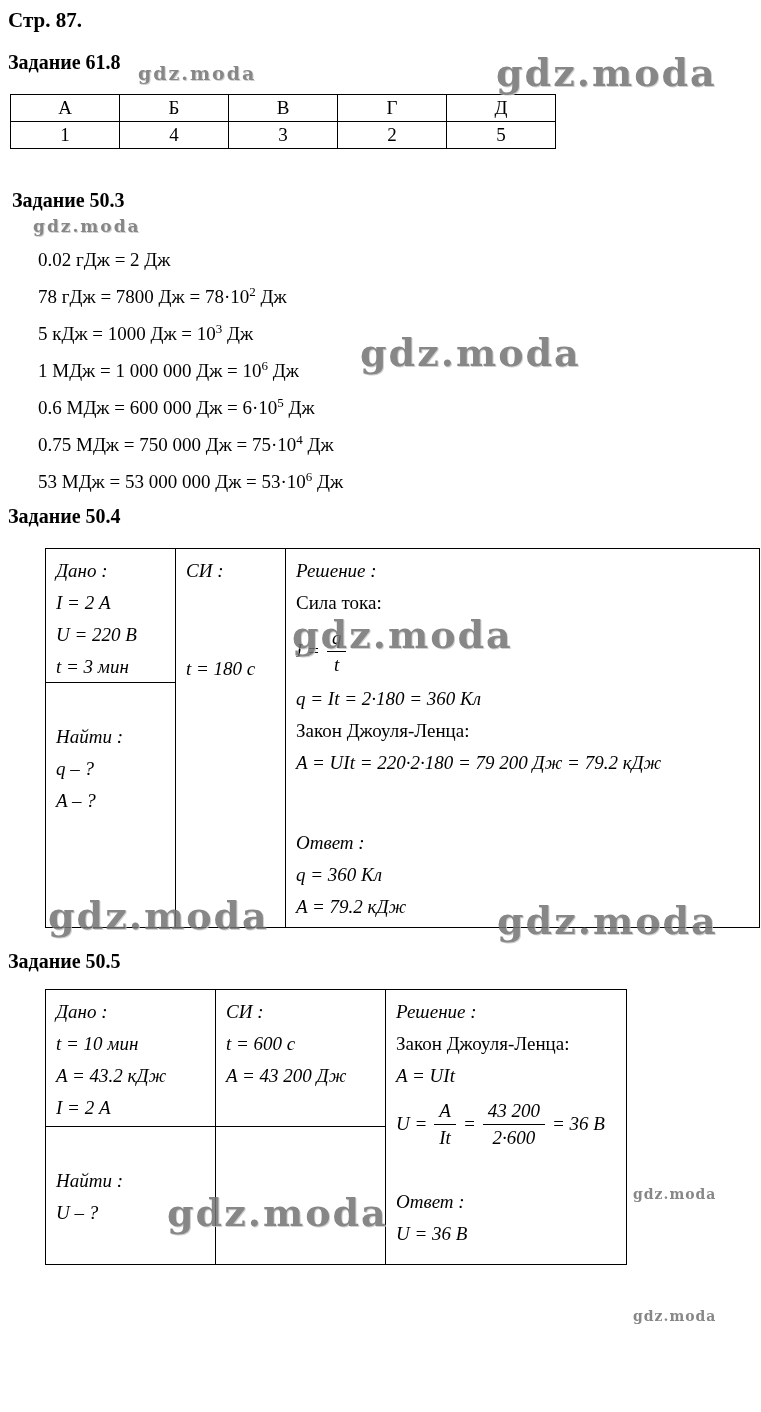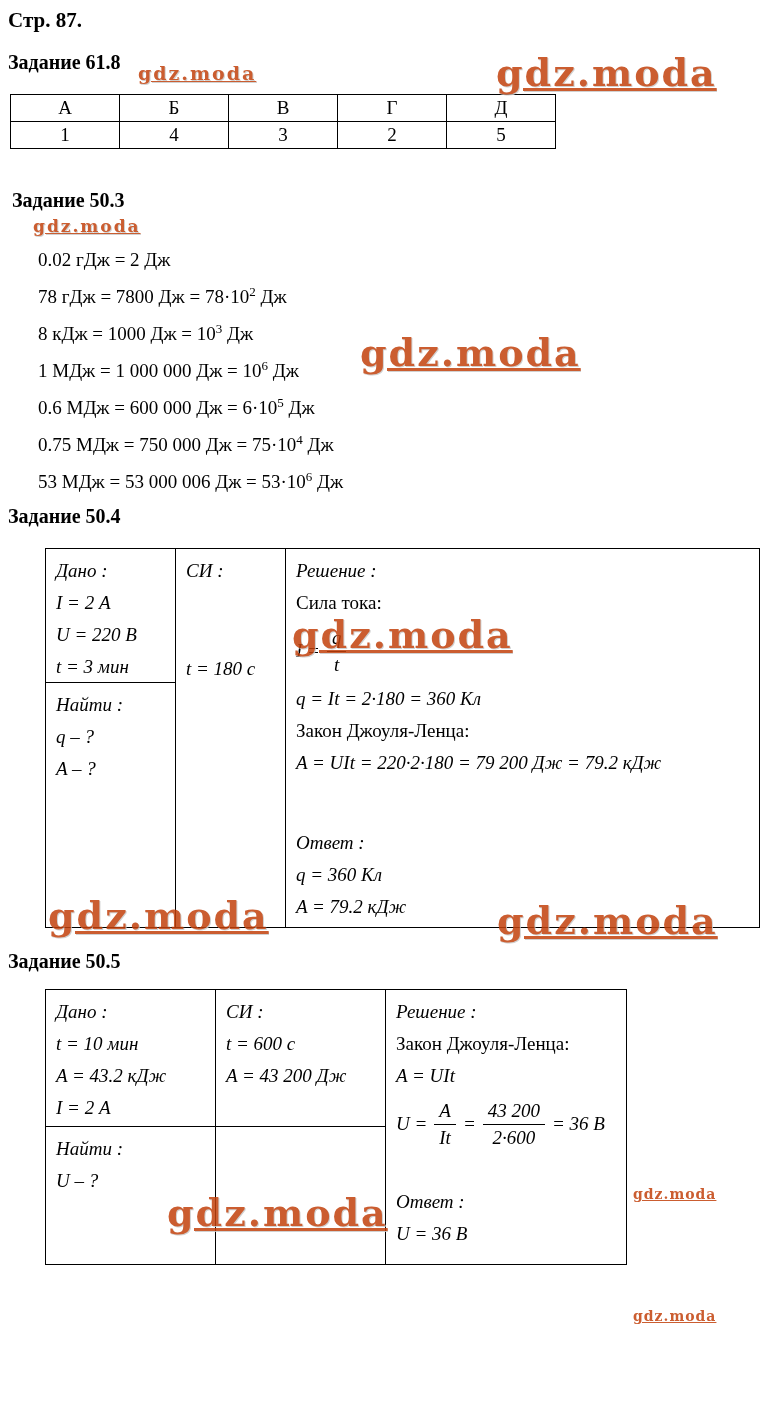--- a/index.html
+++ b/index.html
@@ -54,21 +54,21 @@
   .sol-table {
     display: flex;
     border: 1.5px solid #000;
     margin-left: 45px;
     font-size: 19px;
     background: #fff;
   }
   .t504 { width: 715px; height: 380px; margin-top: 20px; }
   .t505 { width: 582px; height: 276px; margin-top: 16px; }
   .sol-col { display: flex; flex-direction: column; }
-  .bR { border-right: 1.5px solid #000; }
+  .bR { border-right: 1.5px solid #000; gap: 32px; }
   .c1-504 { width: 130px; }
   .c2-504 { width: 110px; }
   .c1-505 { width: 170px; }
   .c2-505 { width: 170px; }
   .c3 { flex: 1; }
   .sec { padding: 6px 10px; }
   .sec > div { line-height: 32px; white-space: nowrap; }
   .sec-dano-504 { height: 134px; border-bottom: 1.5px solid #000; }
   .sec-dano-505 { height: 137px; border-bottom: 1.5px solid #000; }
   .sec-si-505 { height: 137px; border-bottom: 1.5px solid #000; }
@@ -89,27 +89,26 @@
   }
   .frac { display: inline-flex; flex-direction: column; text-align: center; vertical-align: middle; }
   .frac .num { display: block; padding: 0 5px; line-height: 26px; }
   .frac .den { display: block; padding: 0 5px; line-height: 26px; border-top: 1.5px solid #000; }
 
   
   .wm {
     position: absolute;
     font-family: "DejaVu Serif", serif;
     font-weight: bold;
-    color: #c2410c;
+    color: #737373;
     opacity: 0.85;
     letter-spacing: 2px;
     pointer-events: none;
     text-shadow: 1px 1px 0 #c9c9c9;
     white-space: nowrap;
-    text-decoration: underline;
   }
   .wm-big { font-size: 38px; }
   .wm-small { font-size: 19px; letter-spacing: 2px; }
   .wm-tiny { font-size: 14px; letter-spacing: 1px; text-shadow: none; }
 </style>
 </head>
 <body>
 
 <div class="page">
 
@@ -143,25 +142,25 @@
       <td>2</td>
       <td>5</td>
     </tr>
   </tbody>
     </table>
 
   <div class="task-heading h503">Задание 50.3</div>
   <div class="conversions">
     <div class="conv-line"><span>0.02 гДж = 2 Дж</span><sup></sup><span></span></div>
     <div class="conv-line"><span>78 гДж = 7800 Дж = 78·10</span><sup>2</sup><span> Дж</span></div>
-    <div class="conv-line"><span>8 кДж = 1000 Дж = 10</span><sup>3</sup><span> Дж</span></div>
+    <div class="conv-line"><span>5 кДж = 1000 Дж = 10</span><sup>3</sup><span> Дж</span></div>
     <div class="conv-line"><span>1 МДж = 1 000 000 Дж = 10</span><sup>6</sup><span> Дж</span></div>
     <div class="conv-line"><span>0.6 МДж = 600 000 Дж = 6·10</span><sup>5</sup><span> Дж</span></div>
     <div class="conv-line"><span>0.75 МДж = 750 000 Дж = 75·10</span><sup>4</sup><span> Дж</span></div>
-    <div class="conv-line"><span>53 МДж = 53 000 006 Дж = 53·10</span><sup>6</sup><span> Дж</span></div>
+    <div class="conv-line"><span>53 МДж = 53 000 000 Дж = 53·10</span><sup>6</sup><span> Дж</span></div>
   </div>
 
   <div class="task-heading h504">Задание 50.4</div>
   <div class="sol-table t504">
     <div class="sol-col c1-504 bR">
       <div class="sec sec-dano-504">
         <div class="lbl">Дано :</div>
         <div class="math">I = 2 А</div>
         <div class="math">U = 220 В</div>
         <div class="math">t = 3 мин</div>

